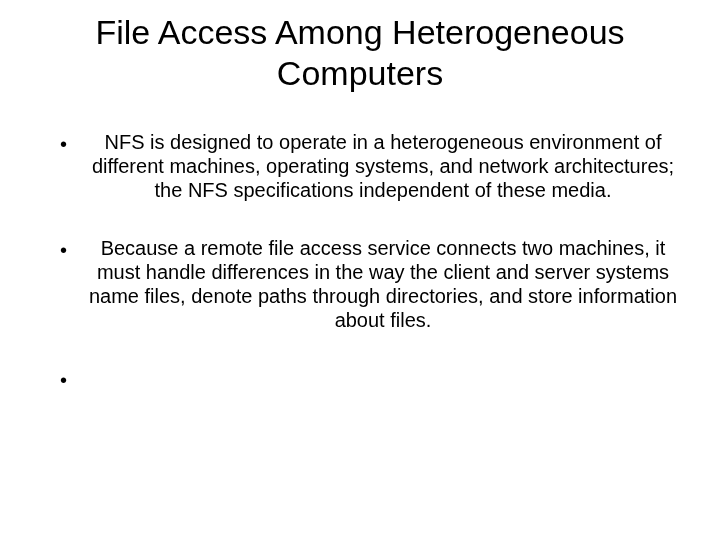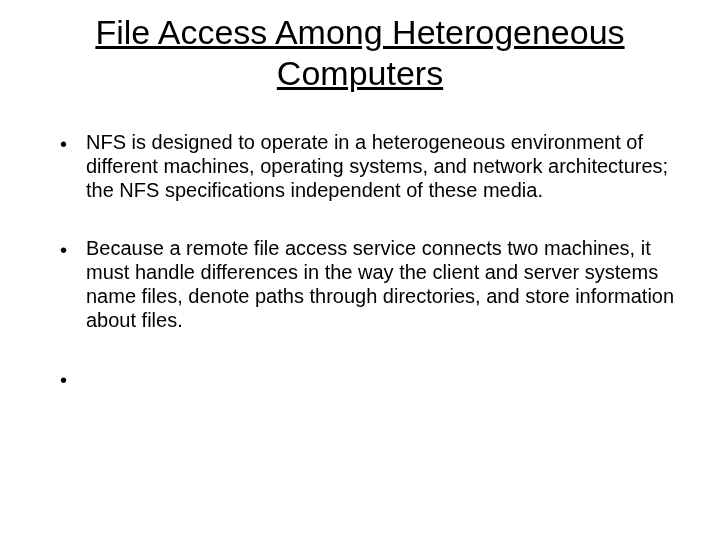--- a/index.html
+++ b/index.html
@@ -15,21 +15,20 @@
       color: #000000;
       padding: 12px 40px 40px 40px;
     }
     .slide-title {
       font-size: 34px;
       font-weight: normal;
       text-align: center;
       line-height: 1.2;
       margin-bottom: 36px;
       padding: 0 40px;
-      text-decoration: underline;
     }
     .bullet-list {
       list-style: none;
       padding-left: 20px;
     }
     .bullet-item {
       display: flex;
       align-items: flex-start;
       font-size: 20px;
       line-height: 1.2;
@@ -37,20 +36,21 @@
     }
     .bullet-marker {
       flex-shrink: 0;
       width: 26px;
       font-size: 20px;
       line-height: 1.2;
       padding-top: 2px;
     }
     .bullet-text {
       flex: 1;
+      text-align: center;
     }
   </style>
 </head>
 <body>
 
 <h1 class="slide-title">File Access Among Heterogeneous Computers</h1>
 
 <ul class="bullet-list">
   <li class="bullet-item">
     <span class="bullet-marker">•</span>

